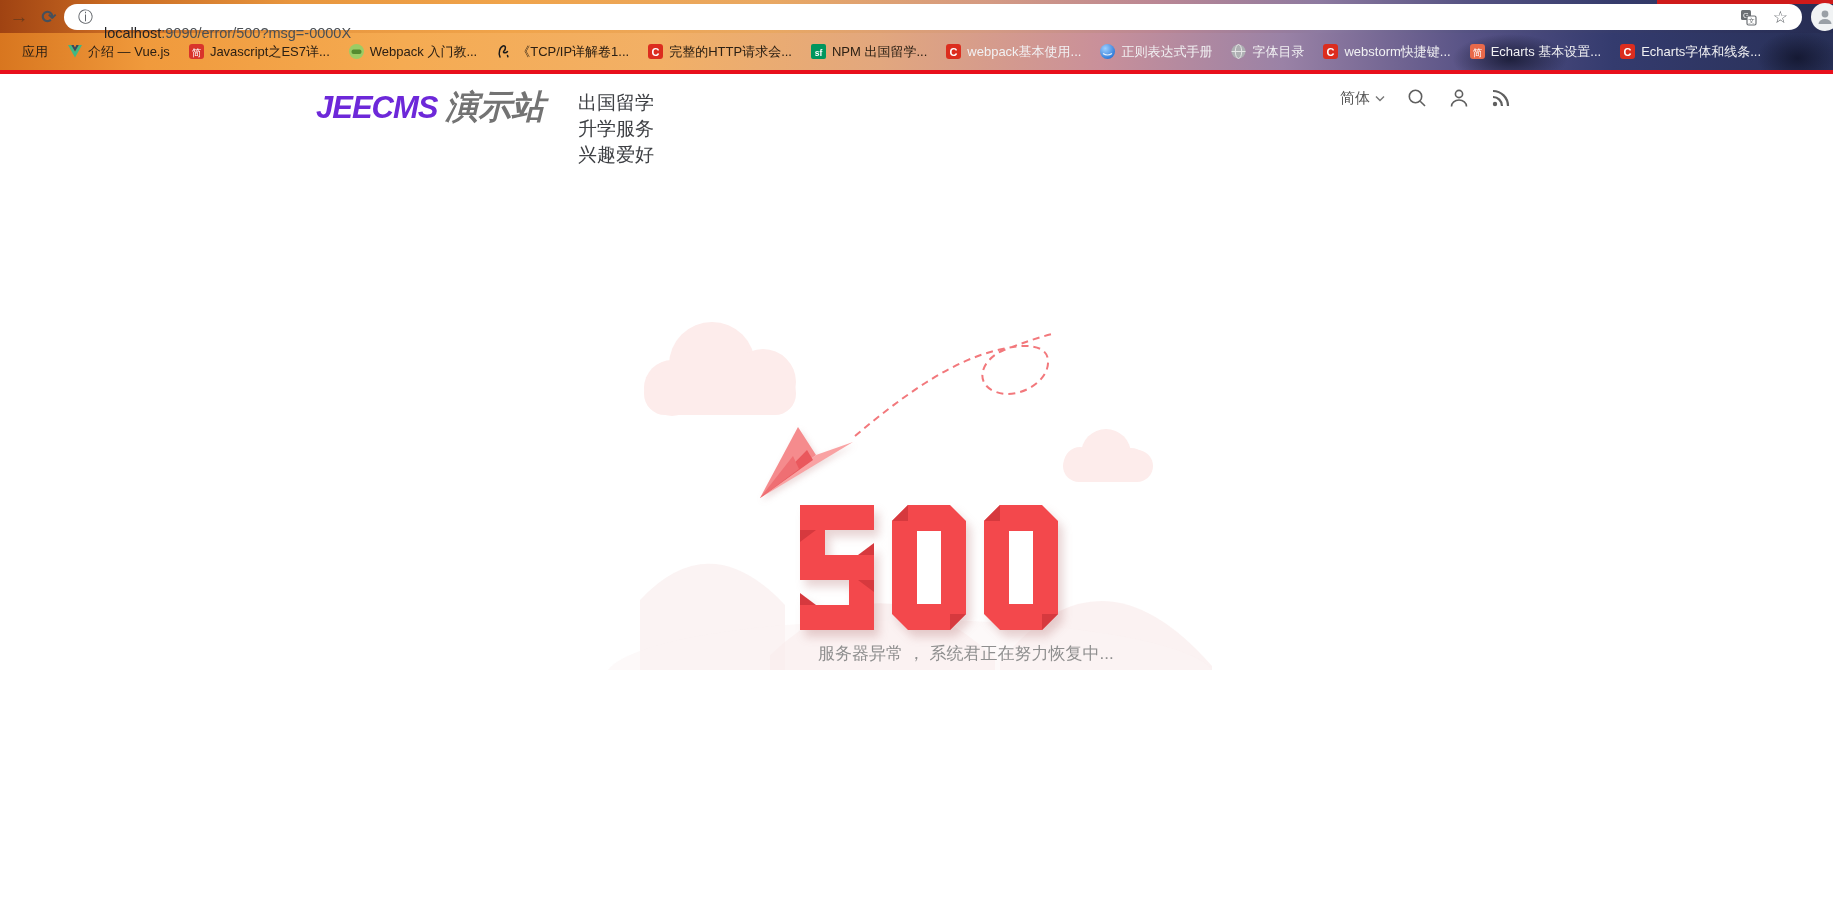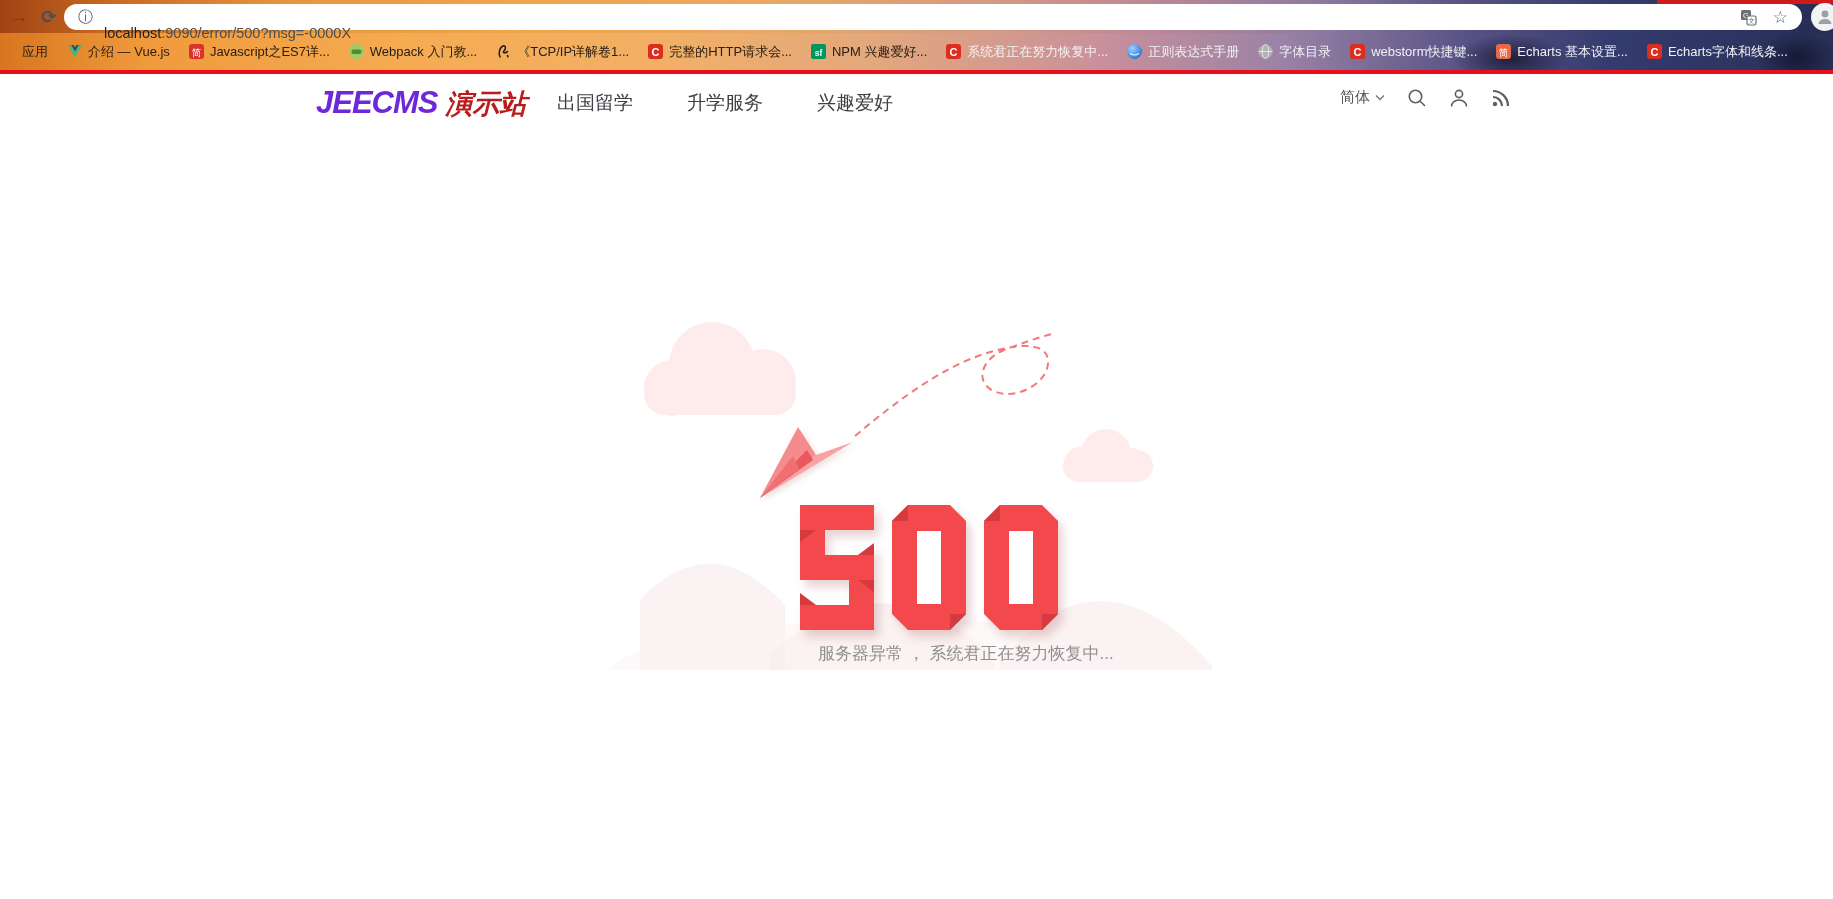--- a/index.html
+++ b/index.html
@@ -43,24 +43,24 @@
   .bm-icon{display:flex;width:15px;height:15px;align-items:center;justify-content:center;flex:none;}
 
   .red-divider{position:absolute;left:0;top:70px;width:100%;height:4px;background:#e80f1c;}
 
   
   .page{position:absolute;left:0;top:74px;width:1833px;height:825px;background:#fff;}
   .site-header{position:absolute;left:0;top:0;width:100%;height:62px;background:#fff;}
   .logo{position:absolute;left:316px;top:11px;display:flex;align-items:baseline;gap:8px;
     font-style:italic;font-weight:bold;white-space:nowrap;cursor:pointer;}
   .logo-en{font-size:31px;color:#6d28d9;letter-spacing:-1px;}
-  .logo-cn{font-size:27px;color:#b91c1c;}
-  .main-nav{position:absolute;left:557px;top:16px;display:flex;gap:54px;}
+  .logo-cn{font-size:33px;color:#737373;}
+  .main-nav{position:absolute;left:578px;top:16px;display:flex;flex-direction:column;}
   .nav-item{font-size:19px;color:#3f4145;cursor:pointer;}
-  .hdr-right{position:absolute;left:1340px;top:14px;display:flex;align-items:flex-start;gap:22px;}
+  .hdr-right{position:absolute;left:1340px;top:14px;display:flex;align-items:center;gap:22px;}
   .lang{display:flex;align-items:center;gap:5px;font-size:15px;color:#555;cursor:pointer;}
   .hdr-icon{width:20px;height:20px;display:flex;align-items:center;justify-content:center;cursor:pointer;}
 
   
   .illus{position:absolute;left:600px;top:196px;width:620px;height:400px;}
   .digits{filter:drop-shadow(5px 7px 5px rgba(150,60,60,.22));}
   .plane{filter:drop-shadow(2px 3px 3px rgba(150,60,60,.18));}
   .err-msg{position:absolute;left:818px;top:568px;font-size:17px;color:#8f8f8f;white-space:nowrap;}
   .sr{position:absolute;width:1px;height:1px;overflow:hidden;clip:rect(0 0 0 0);}
 </style>
@@ -148,30 +148,30 @@
         </span>
         <span>完整的HTTP请求会...</span>
       </span>
       <span class="bm-item dark">
         <span class="bm-icon">
           <svg width="15" height="15">
             <rect width="15" height="15" rx="2" fill="#00965e"></rect>
             <text x="7.5" y="11.5" font-size="8.5" font-weight="bold" fill="#fff" text-anchor="middle">sf</text>
           </svg>
         </span>
-        <span>NPM 兴趣爱好...</span>
+        <span>NPM 出国留学...</span>
       </span>
       <span class="bm-item light">
         <span class="bm-icon">
           <svg width="15" height="15">
             <rect width="15" height="15" rx="3" fill="#dc2d1e"></rect>
             <text x="7.5" y="12" font-size="11" font-weight="bold" fill="#fff" text-anchor="middle">C</text>
           </svg>
         </span>
-        <span>系统君正在努力恢复中...</span>
+        <span>webpack基本使用...</span>
       </span>
       <span class="bm-item light">
         <span class="bm-icon">
           <svg width="15" height="15">
             <defs>
               <radialGradient id="gb" cx="35%" cy="30%" r="80%">
                 <stop offset="0%" stop-color="#9fd0ff"></stop>
                 <stop offset="100%" stop-color="#1f6fd4"></stop>
               </radialGradient>
             </defs>

